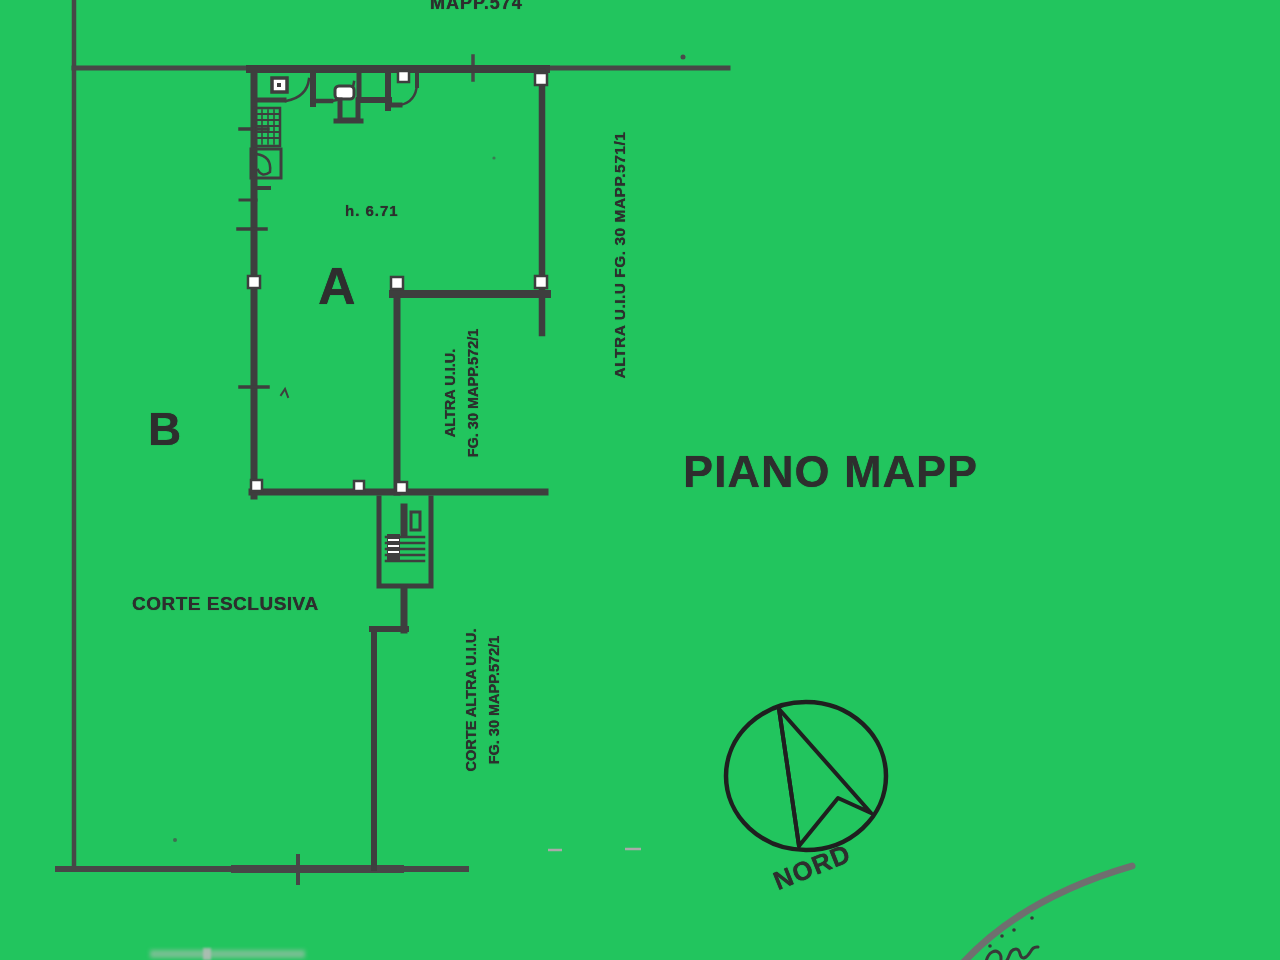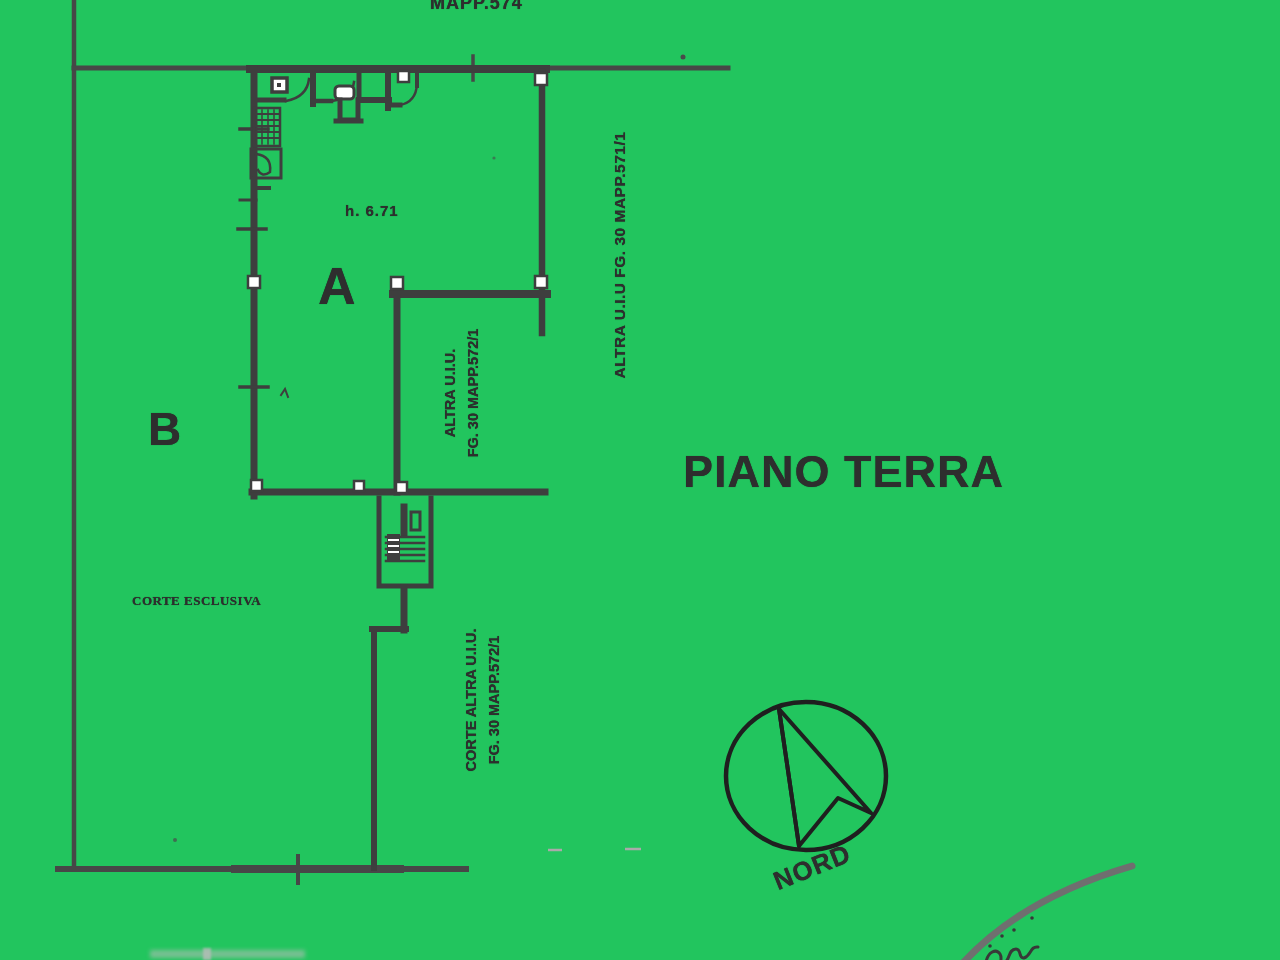--- a/index.html
+++ b/index.html
@@ -7,21 +7,21 @@
   svg{position:absolute;left:0;top:0;}
   .lbl{position:absolute;font-weight:bold;color:#2e2e2e;white-space:nowrap;
        font-family:"Liberation Sans",sans-serif;text-shadow:0 0 .7px rgba(25,25,25,.85);}
   .vert{transform:rotate(-90deg);text-align:center;}
   .vline{display:block;}
   #map-top{left:430px;top:-7px;font-size:18px;letter-spacing:1px;}
   #height-note{left:345px;top:202px;font-size:15px;letter-spacing:1px;}
   #room-a{left:318px;top:256px;font-size:52px;}
   #room-b{left:148px;top:402px;font-size:46px;}
   #piano-terra{left:683px;top:446px;font-size:45px;letter-spacing:1px;}
-  #corte-esclusiva{left:132px;top:593px;font-size:13px;letter-spacing:.5px;font-family:Liberation Serif, serif;}
+  #corte-esclusiva{left:132px;top:593px;font-size:19px;letter-spacing:.5px;}
   #nord{left:772px;top:852px;font-size:26px;letter-spacing:1px;transform:rotate(-22deg);}
   #neighbor-right{left:470px;top:246px;width:300px;font-size:15.5px;letter-spacing:.5px;}
   #neighbor-inner{left:377px;top:370px;width:170px;font-size:14.5px;line-height:23px;}
   #corte-altra{left:388px;top:677px;width:190px;font-size:14.5px;line-height:23px;}
   .smudge{position:absolute;background:#bdbdbd;filter:blur(2px);opacity:.55;}
 </style>
 </head>
 <body>
 
 <div id="page">
@@ -123,21 +123,21 @@
       <circle cx="494" cy="158" r="1.6" opacity=".6"></circle>
       <circle cx="175" cy="840" r="2" opacity=".7"></circle>
       <path d="M 548,850 H 562 M 625,849 H 641" stroke="#aaaaaa" stroke-width="2.5"></path>
     </g>
   </svg>
 
   <div class="lbl" id="map-top">MAPP.574</div>
   <div class="lbl" id="height-note">h. 6.71</div>
   <div class="lbl" id="room-a">A</div>
   <div class="lbl" id="room-b">B</div>
-  <div class="lbl" id="piano-terra">PIANO TERRA</div>
+  <div class="lbl" id="piano-terra">PIANO MAPP</div>
   <div class="lbl" id="corte-esclusiva">CORTE ESCLUSIVA</div>
   <div class="lbl" id="nord">NORD</div>
 
   <div class="lbl vert" id="neighbor-right">ALTRA U.I.U  FG. 30 MAPP.571/1</div>
 
   <div class="lbl vert" id="neighbor-inner">
     <span class="vline">ALTRA U.I.U.</span>
     <span class="vline">FG. 30 MAPP.572/1</span>
   </div>
 

